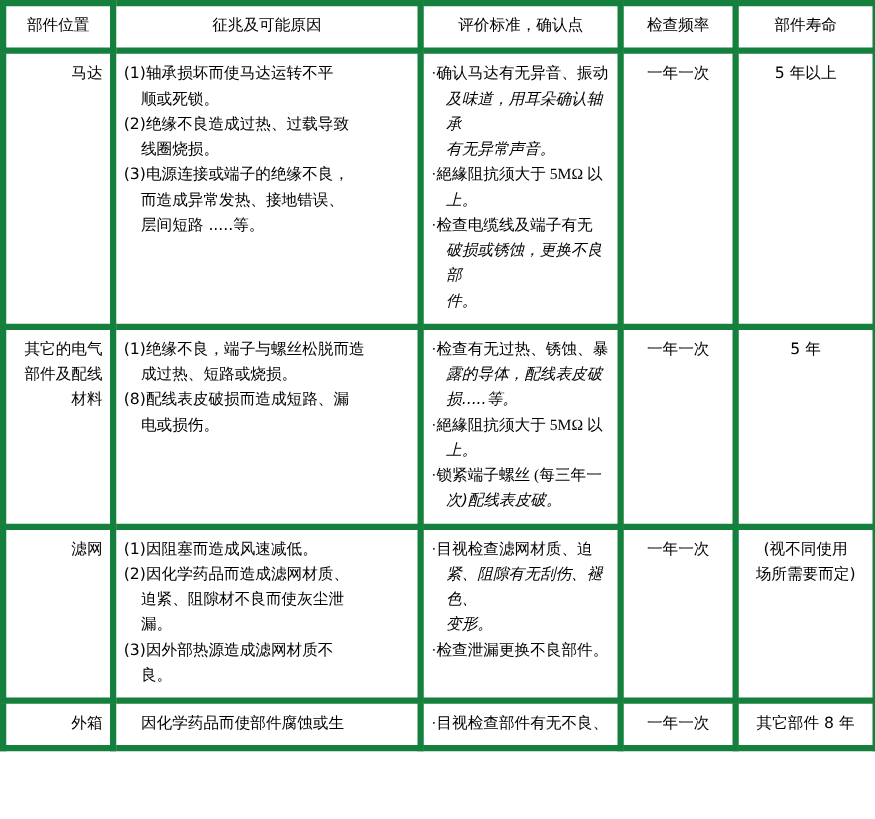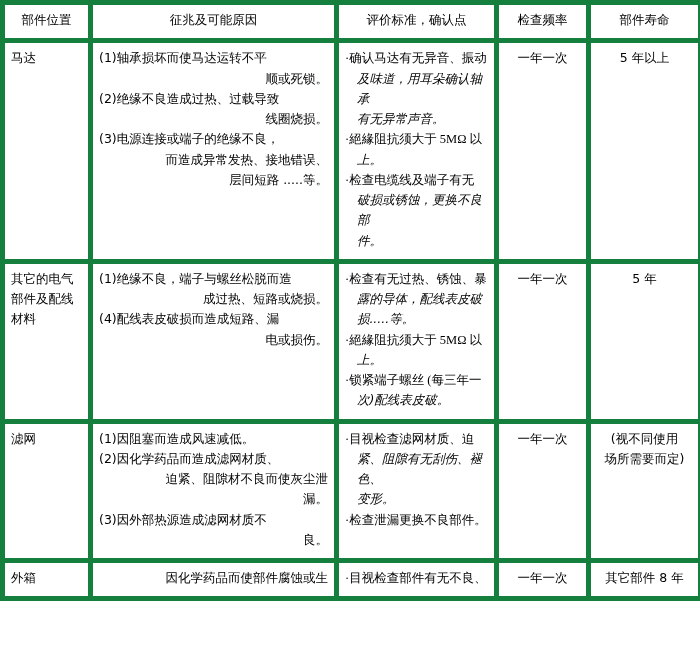--- a/index.html
+++ b/index.html
@@ -34,21 +34,21 @@
     padding-bottom: 6px;
     vertical-align: middle;
   }
   .col-loc   { width: 88px; }
   .col-sym   { width: 246px; }
   .col-crit  { width: 160px; }
   .col-freq  { width: 92px; }
   .col-life  { width: 112px; }
 
   td.cell-location {
-    text-align: left;
+    text-align: right;
     line-height: 1.6;
   }
   td.cell-symptom,
   td.cell-criteria {
     text-align: left;
   }
   td.cell-frequency,
   td.cell-life {
     text-align: center;
     line-height: 1.6;
@@ -61,21 +61,20 @@
     padding-left: 1.1em;
     text-indent: -1.1em;
   }
   .indent-dot {
     padding-left: 0.95em;
     text-indent: -0.95em;
     font-family: Liberation Serif, serif;
   }
   .indent-cont {
     padding-left: 1.1em;
-    text-align: right;
   }
   .indent-cont-dot {
     padding-left: 0.95em;
     font-style: italic;
   }
 </style>
 </head>
 <body>
 
 <table class="maintenance-table">
@@ -128,21 +127,21 @@
       </tr>
       <tr>
         <td class="cell-location">
           <span class="line">其它的电气</span>
           <span class="line">部件及配线</span>
           <span class="line">材料</span>
         </td>
         <td class="cell-symptom">
           <span class="line indent-1">(1)绝缘不良，端子与螺丝松脱而造</span>
           <span class="line indent-cont">成过热、短路或烧损。</span>
-          <span class="line indent-1">(4)配线表皮破损而造成短路、漏</span>
+          <span class="line indent-1">(8)配线表皮破损而造成短路、漏</span>
           <span class="line indent-cont">电或损伤。</span>
         </td>
         <td class="cell-criteria">
           <span class="line indent-dot">·检查有无过热、锈蚀、暴</span>
           <span class="line indent-cont-dot">露的导体，配线表皮破</span>
           <span class="line indent-cont-dot">损.....等。</span>
           <span class="line indent-dot">·絕緣阻抗须大于 5MΩ 以</span>
           <span class="line indent-cont-dot">上。</span>
           <span class="line indent-dot">·锁紧端子螺丝 (每三年一</span>
           <span class="line indent-cont-dot">次)配线表皮破。</span>

